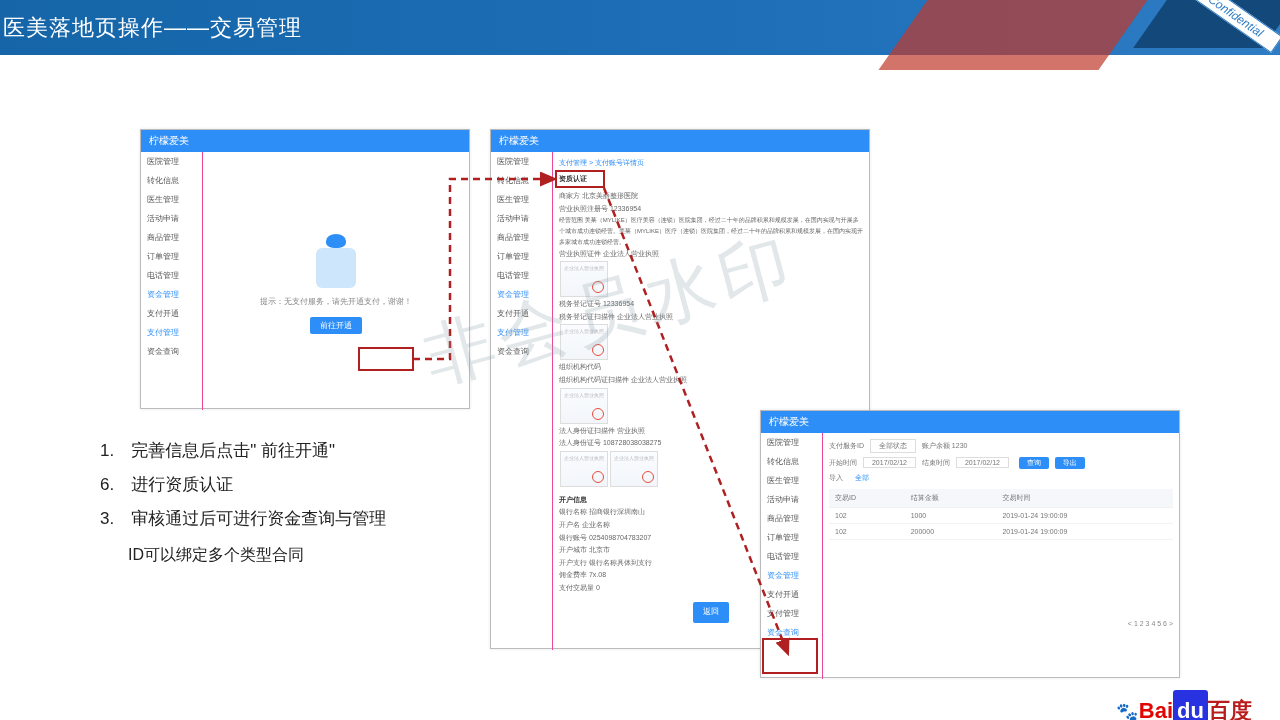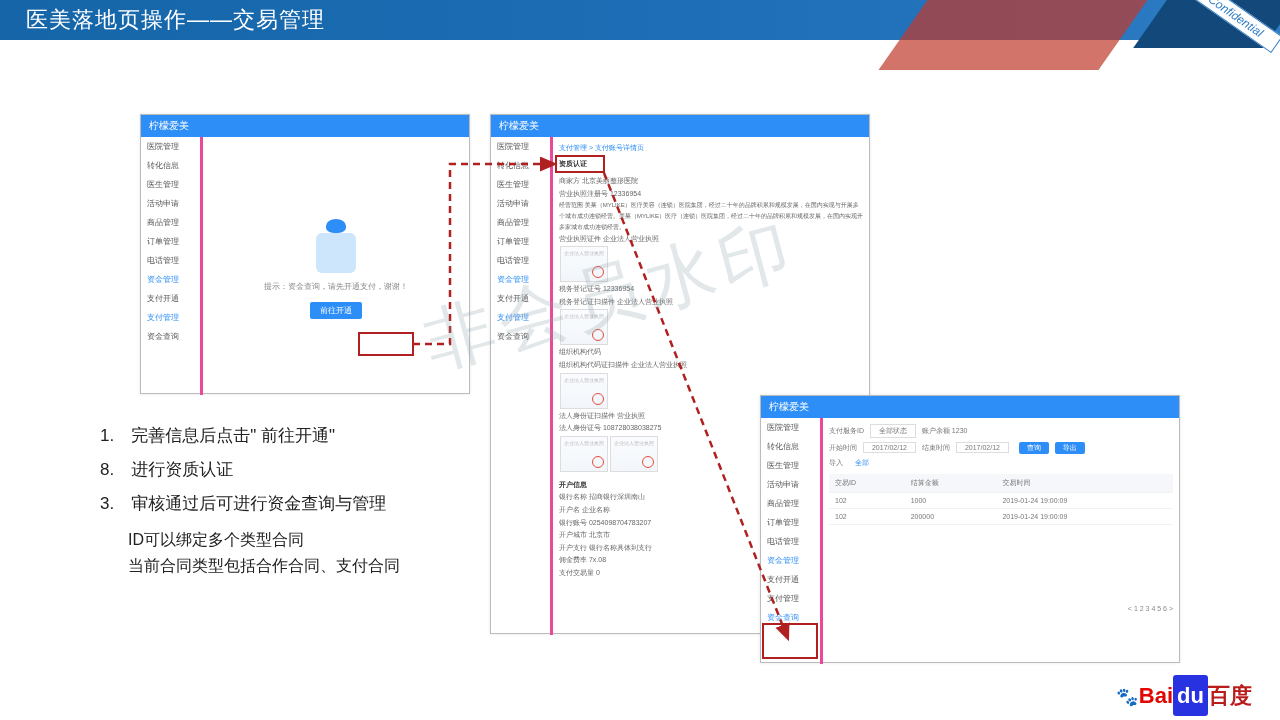--- a/index.html
+++ b/index.html
@@ -1,29 +1,29 @@
 <!DOCTYPE html>
 <html><head>
 <meta charset="utf-8">
 <style>
   * { box-sizing: border-box; margin: 0; padding: 0; }
   body { width: 1280px; height: 720px; font-family: "Microsoft YaHei", Arial, sans-serif; background: #fff; position: relative; overflow: hidden; }
   
-  .header-bar { height: 40px; background: linear-gradient(90deg, #1565a8 0%, #1e6fb8 60%, #2e7cc4 100%); display: flex; align-items: center; padding-left: 26px; color: #fff; font-size: 22px; font-weight: 500; letter-spacing: 1px; position: relative; }
+  .header-bar { height: 55px; background: linear-gradient(90deg, #1565a8 0%, #1e6fb8 60%, #2e7cc4 100%); display: flex; align-items: center; padding-left: 3px; color: #fff; font-size: 22px; font-weight: 500; letter-spacing: 1px; position: relative; }
   .header-bar::before { content:""; position:absolute; right:150px; top:-20px; width:220px; height:90px; background:#c0392b; transform:skewX(-35deg); opacity:0.7; }
   .header-bar::after { content:""; position:absolute; right:0; top:0; width:130px; height:48px; background:#12487a; transform:skewX(-35deg); }
   
   .confidential { position: absolute; top: 6px; right: -6px; transform: rotate(35deg); background:#fff; border:1px solid #2e7cc4; color:#2e7cc4; padding:2px 18px; font-size:12px; font-style: italic; z-index:50; }
   
   .canvas { position: relative; width: 100%; height: calc(100% - 48px); margin-top: 9px; }
   
   .shot { position: absolute; border: 1px solid #bbb; background:#fff; box-shadow: 0 0 3px rgba(0,0,0,0.1); }
   .shot-hdr { background: #2e8ef7; color:#fff; font-size: 10px; padding: 4px 8px; }
   .shot-body { display:flex; height: calc(100% - 20px); }
-  .side { width: 62px; border-right:3px solid #ec4899; font-size:8px; color:#555; }
+  .side { width: 62px; border-right:1px solid #ec4899; font-size:8px; color:#555; }
   .side div { padding: 4px 6px; white-space: nowrap; overflow:hidden; }
   .side .sel { color:#2e8ef7; }
   .main { flex:1; font-size:7px; color:#666; padding:6px; position:relative; overflow:hidden; }
   
   .redbox { position:absolute; border: 2.5px solid #b02020; }
   
   .instructions { position:absolute; left:100px; top:370px; font-size:17px; color:#222; line-height:2.0; }
   .instructions .sub { margin-left: 28px; font-size:16px; margin-top:6px; line-height:1.6; }
   
   .watermark { position:absolute; left:420px; top:200px; font-size:70px; color:rgba(140,160,170,0.25); transform:rotate(-15deg); font-weight:300; letter-spacing:6px; pointer-events:none; z-index:40; }
@@ -75,21 +75,21 @@
         <div>订单管理</div>
         <div>电话管理</div>
         <div class="sel">资金管理</div>
         <div>支付开通</div>
         <div class="sel">支付管理</div>
         <div>资金查询</div>
       </div>
       <div class="main">
         <div class="tip">
           <div class="robot"></div>
-          <div>提示：资金查询，请先开通支付，谢谢！</div>
+          <div>提示：无支付服务，请先开通支付，谢谢！</div>
           <div style="margin-top:10px;"><span class="btn-blue">前往开通</span></div>
         </div>
       </div>
     </div>
   </div>
   <div class="redbox" style="left:358px; top:283px; width:56px; height:24px;"></div>
 
   <div class="shot" style="left:490px; top:65px; width:380px; height:520px;">
     <div class="shot-hdr">柠檬爱美</div>
     <div class="shot-body">
@@ -125,20 +125,21 @@
           <div>法人身份证号   108728038038275</div>
           <div><span class="cert-img">企业法人营业执照</span><span class="cert-img">企业法人营业执照</span></div>
           <div style="margin-top:6px; font-weight:600; color:#333;">开户信息</div>
           <div>银行名称   招商银行深圳南山</div>
           <div>开户名   企业名称</div>
           <div>银行账号   0254098704783207</div>
           <div>开户城市   北京市</div>
           <div>开户支行   银行名称具体到支行</div>
           <div>佣金费率   7x.08</div>
           <div>支付交易量   0</div>
+          <div style="text-align:center; margin-top:8px;"><span class="btn-blue">返回</span></div>
         </div>
       </div>
     </div>
   </div>
   <div class="redbox" style="left:555px; top:106px; width:50px; height:18px;"></div>
 
   <div class="shot" style="left:760px; top:346px; width:420px; height:268px;">
     <div class="shot-hdr">柠檬爱美</div>
     <div class="shot-body">
       <div class="side">
@@ -203,24 +204,23 @@
         <marker id="ah" markerWidth="8" markerHeight="8" refX="6" refY="3" orient="auto">
           <path d="M0,0 L7,3 L0,6 Z" fill="#b02020"></path>
         </marker>
       </defs>
     <path d="M 413 295 L 450 295 L 450 115 L 555 115" stroke="#b02020" stroke-width="2.5" stroke-dasharray="7 5" fill="none" marker-end="url(#ah)"></path>
     <path d="M 604 124 L 788 590" stroke="#b02020" stroke-width="2.5" stroke-dasharray="7 5" fill="none" marker-end="url(#ah)"></path>
   </svg>
 
   <div class="instructions">
     <div>1.　完善信息后点击" 前往开通"</div>
-    <div>8.　进行资质认证</div>
+    <div>6.　进行资质认证</div>
     <div>3.　审核通过后可进行资金查询与管理</div>
     <div class="sub">ID可以绑定多个类型合同</div>
-    <div class="sub" style="margin-top:0;">当前合同类型包括合作合同、支付合同</div>
   </div>
 
   <div class="watermark">非会员水印</div>
 
   <div class="baidu-logo">
     <span class="paw">🐾</span><span class="bai">Bai</span><span class="du">du</span><span class="cn">百度</span>
   </div>
 </div>
 
 </body></html>

